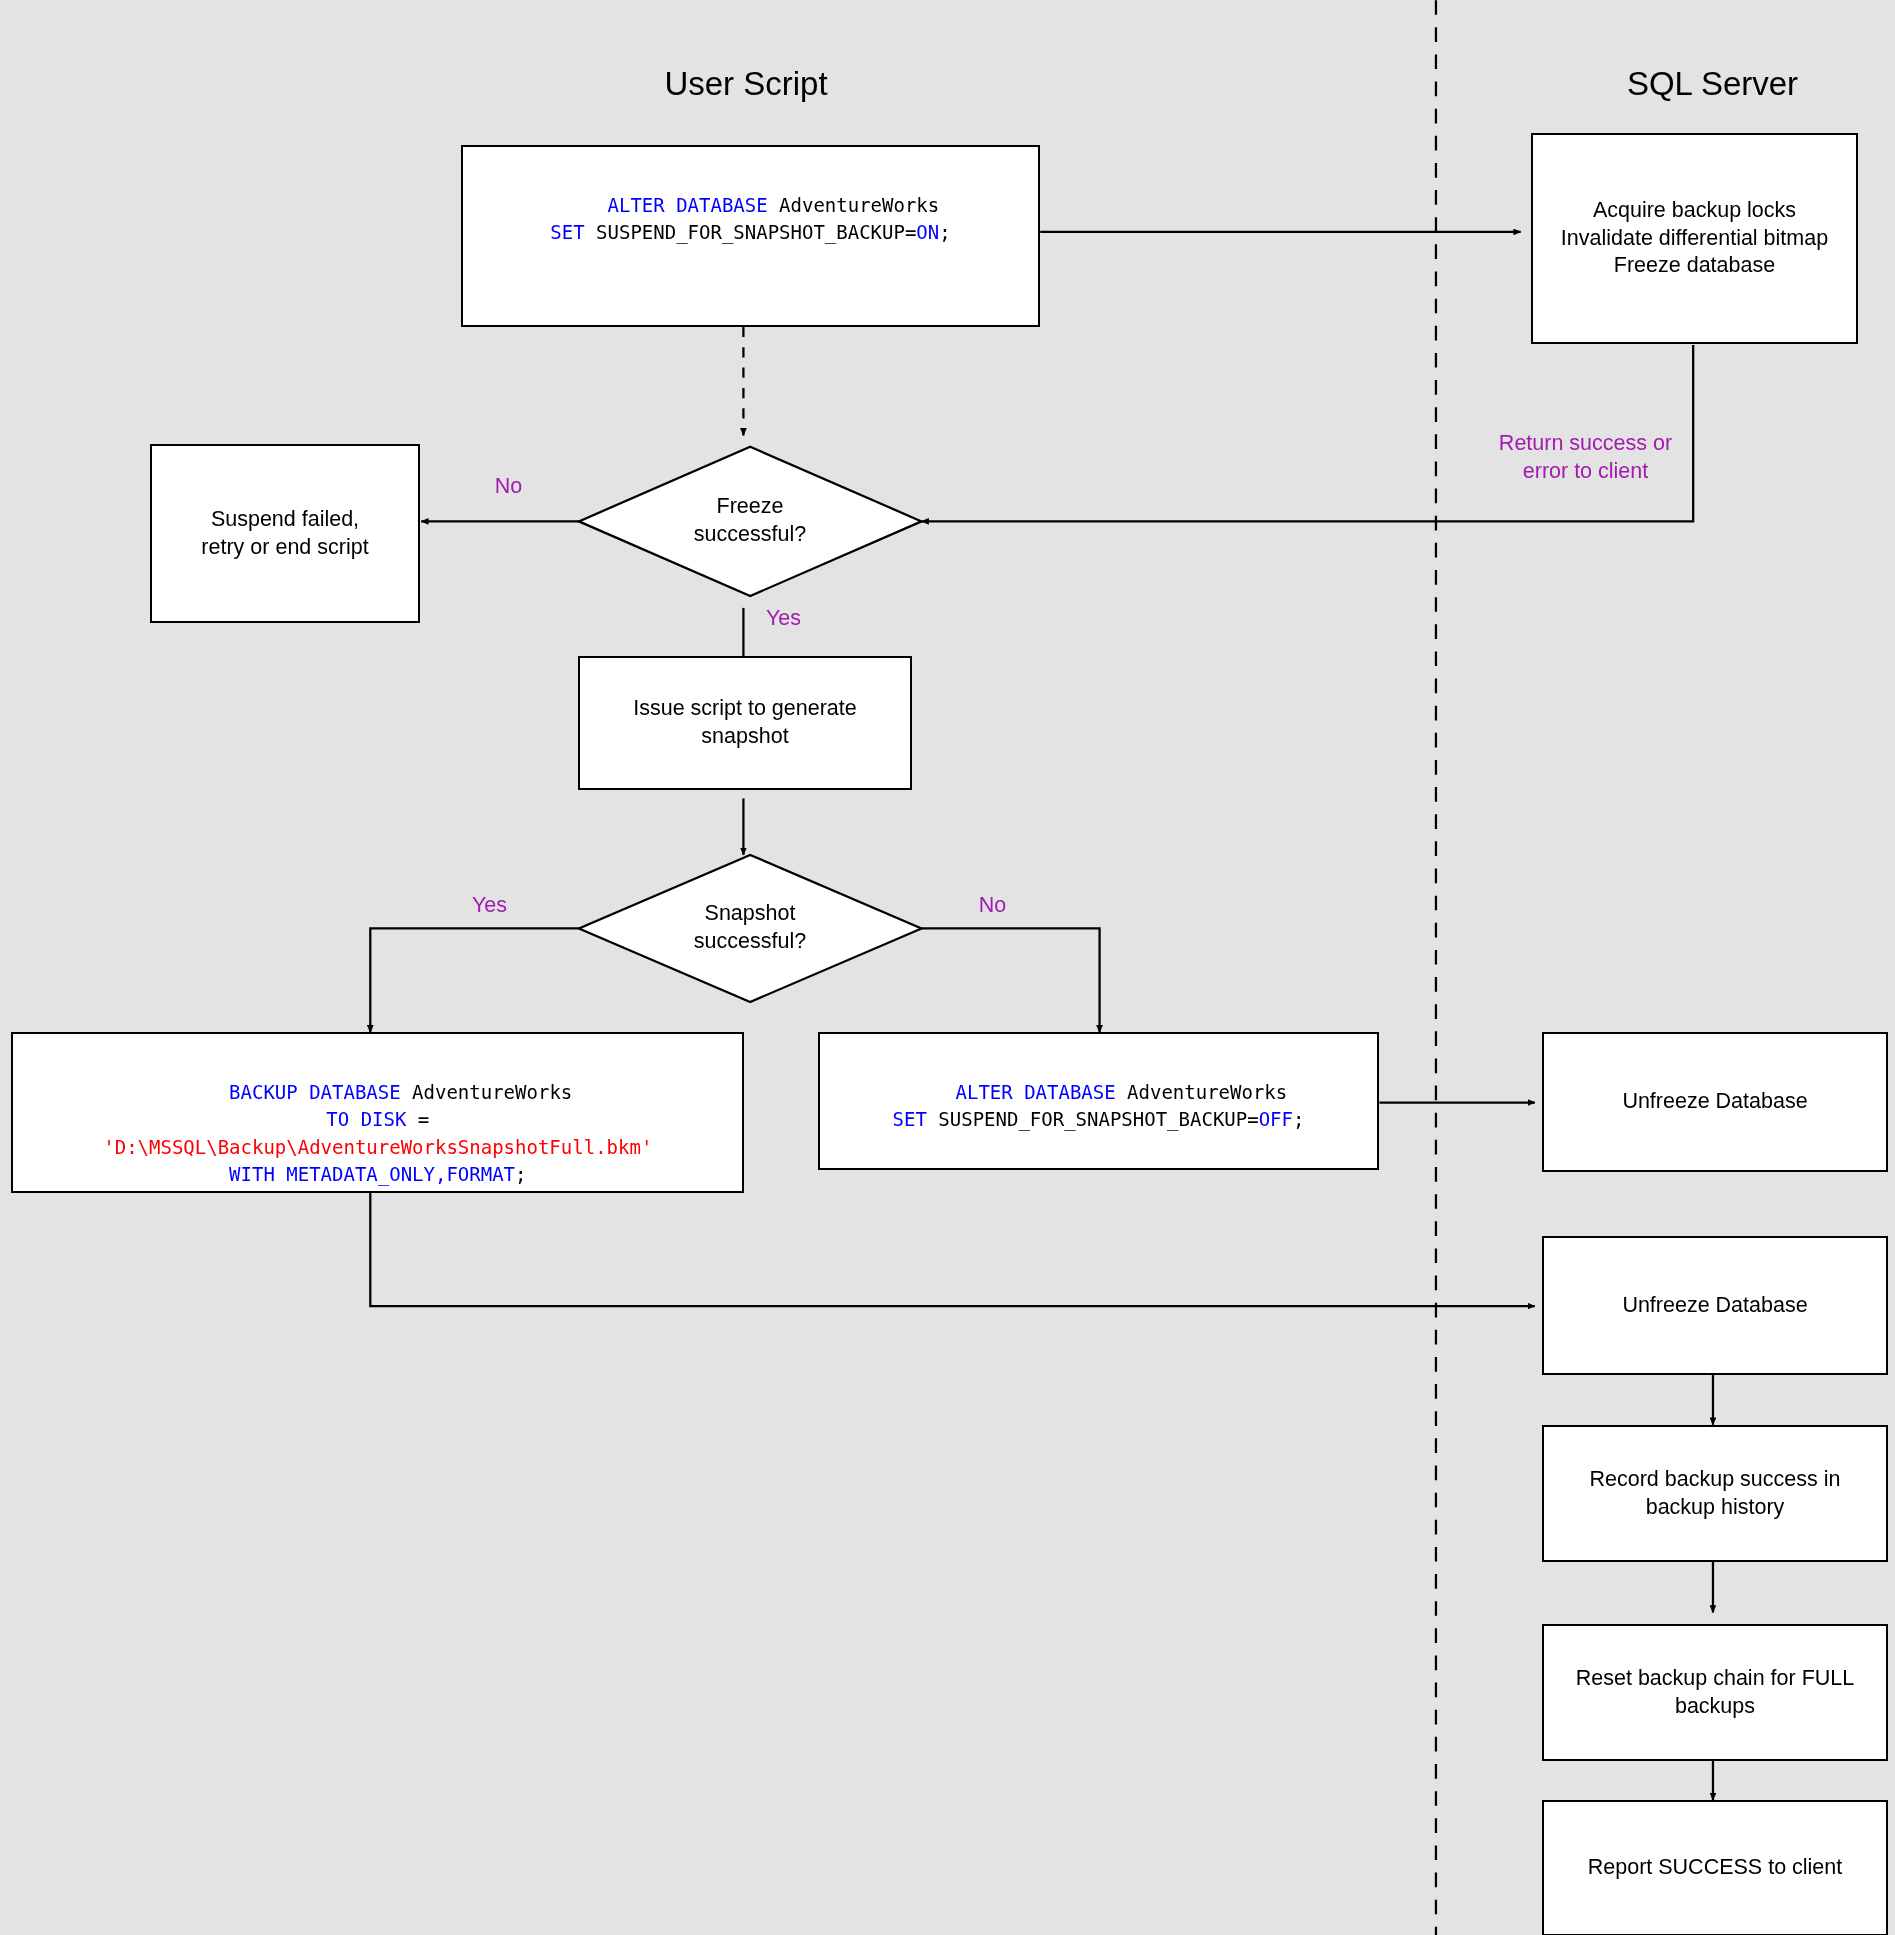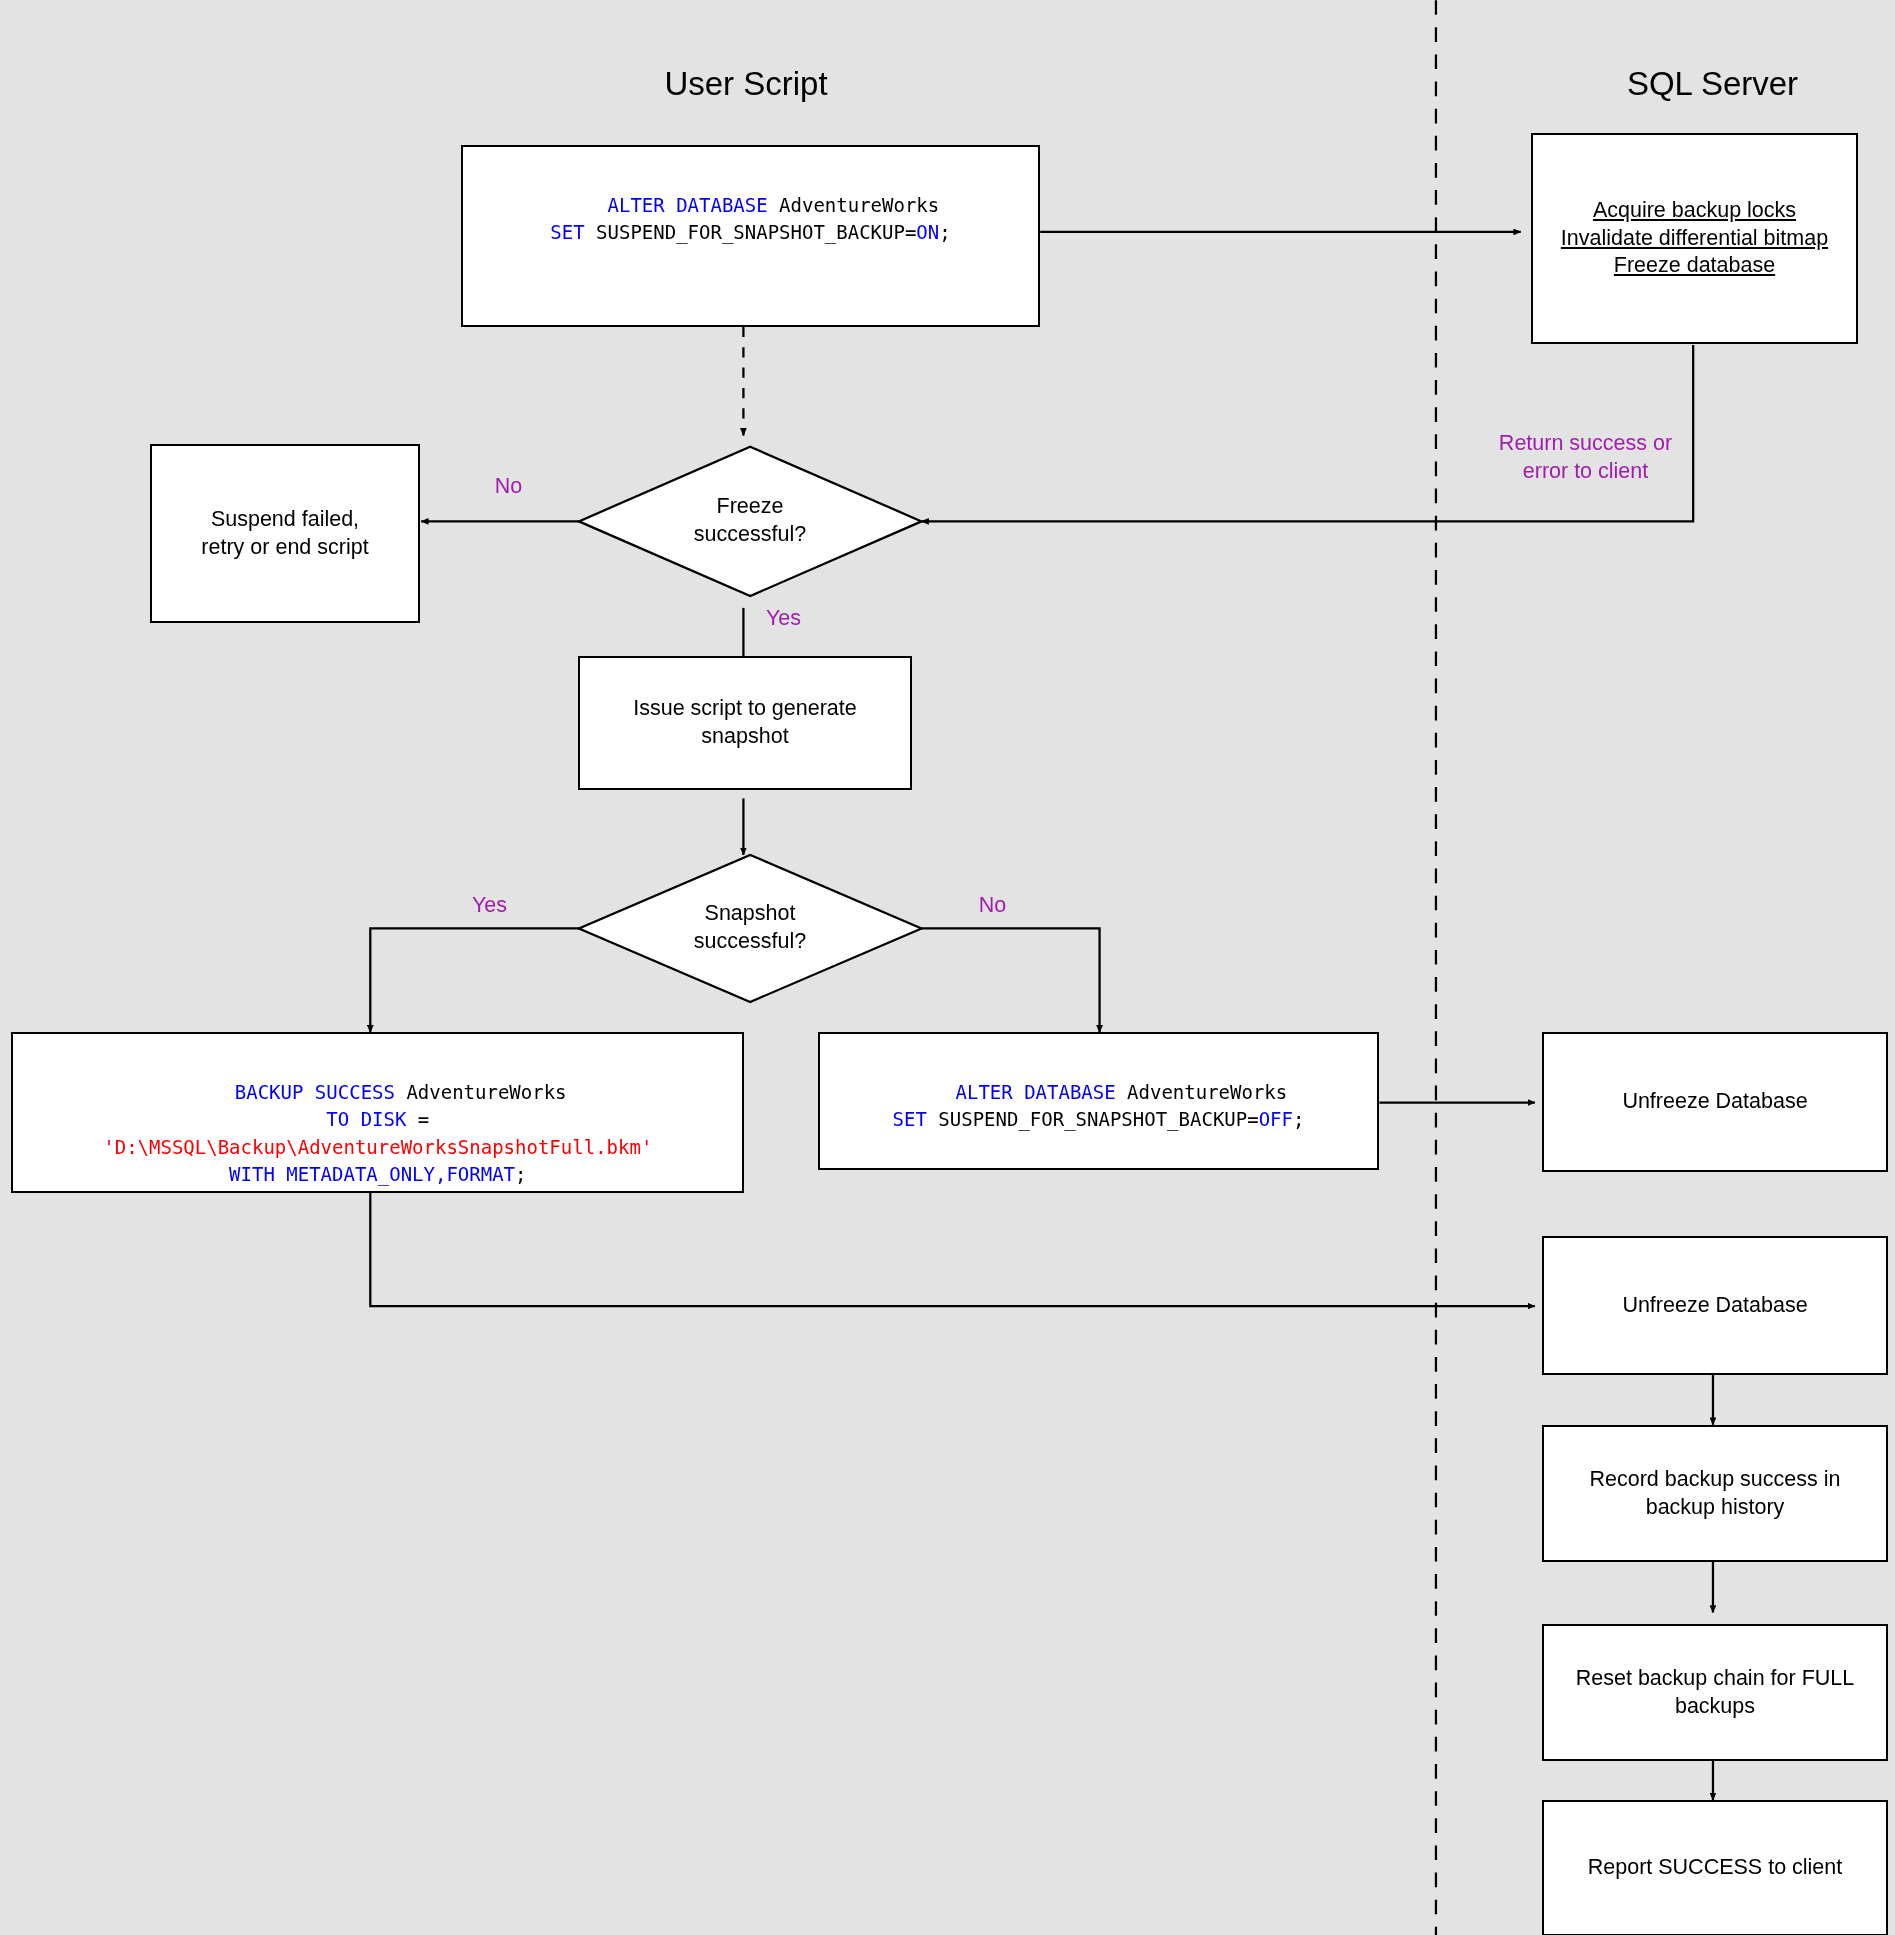--- a/index.html
+++ b/index.html
@@ -124,38 +124,38 @@
   </svg>
 
   <div class="lane-title" style="left:565px; top:45px; width:362px;">User Script</div>
   <div class="lane-title" style="left:1526px; top:45px; width:373px;">SQL Server</div>
 
   <div class="node code" style="left:461px; top:145px; width:579px; height:182px;">
     <span class="kw">ALTER DATABASE</span><span class="plain"> AdventureWorks</span>
 <span class="kw">SET</span><span class="plain"> SUSPEND_FOR_SNAPSHOT_BACKUP=</span><span class="kw">ON</span><span class="plain">;</span>
   </div>
 
-  <div class="node" style="left:1531px; top:133px; width:327px; height:211px; white-space: pre-line; text-decoration: underline;">Acquire backup locks
+  <div class="node" style="left:1531px; top:133px; width:327px; height:211px; white-space: pre-line;">Acquire backup locks
 Invalidate differential bitmap
 Freeze database</div>
 
   <div class="node" style="left:150px; top:444px; width:270px; height:179px; white-space: pre-line;">Suspend failed,
 retry or end script</div>
 
   <div class="diamond-label" style="left:637px; top:493px; width:226px; white-space: pre-line;">Freeze
 successful?</div>
 
   <div class="node" style="left:578px; top:656px; width:334px; height:134px; white-space: pre-line;">Issue script to generate
 snapshot</div>
 
   <div class="diamond-label" style="left:637px; top:900px; width:226px; white-space: pre-line;">Snapshot
 successful?</div>
 
   <div class="node code" style="left:11.3px; top:1032px; width:733px; height:161px;">
-    <span class="kw">BACKUP SUCCESS</span><span class="plain"> AdventureWorks</span>
+    <span class="kw">BACKUP DATABASE</span><span class="plain"> AdventureWorks</span>
 <span class="kw">TO DISK</span><span class="plain"> =</span>
 <span class="str">'D:\MSSQL\Backup\AdventureWorksSnapshotFull.bkm'</span>
 <span class="kw">WITH METADATA_ONLY,FORMAT</span><span class="plain">;</span>
   </div>
 
   <div class="node code" style="left:818px; top:1032px; width:561px; height:138px;">
     <span class="kw">ALTER DATABASE</span><span class="plain"> AdventureWorks</span>
 <span class="kw">SET</span><span class="plain"> SUSPEND_FOR_SNAPSHOT_BACKUP=</span><span class="kw">OFF</span><span class="plain">;</span>
   </div>
 

